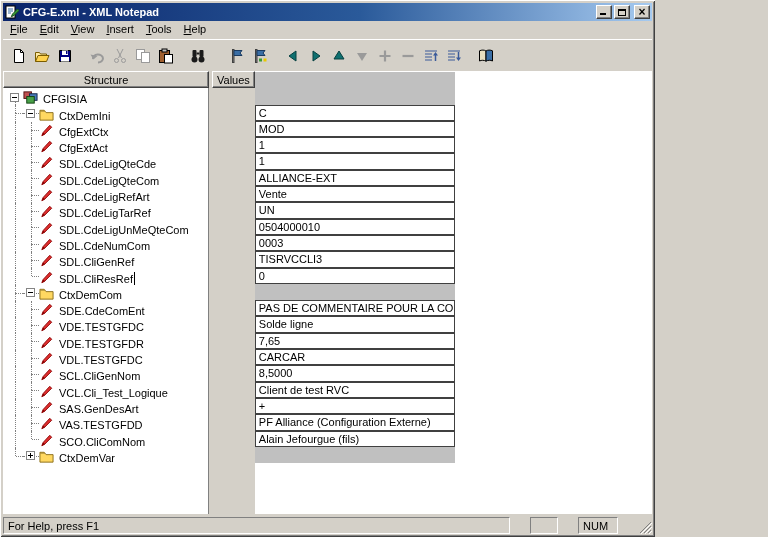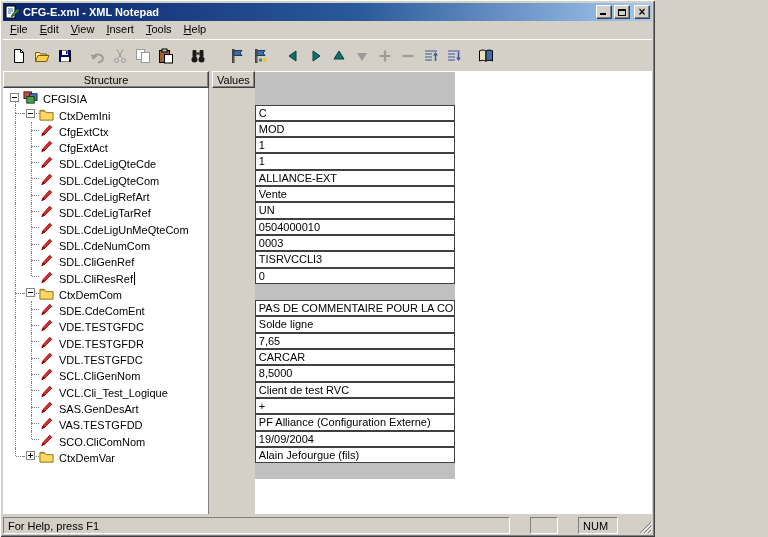--- a/index.html
+++ b/index.html
@@ -680,21 +680,20 @@
           <div class="val-row val-cell">0</div>
           <div class="val-row val-gray"></div>
           <div class="val-row val-cell">PAS DE COMMENTAIRE POUR LA CO...</div>
           <div class="val-row val-cell">Solde ligne</div>
           <div class="val-row val-cell">7,65</div>
           <div class="val-row val-cell">CARCAR</div>
           <div class="val-row val-cell">8,5000</div>
           <div class="val-row val-cell">Client de test RVC</div>
           <div class="val-row val-cell">+</div>
           <div class="val-row val-cell">PF Alliance (Configuration Externe)</div>
-          <div class="val-row val-cell">19/09/2004</div>
           <div class="val-row val-cell">Alain Jefourgue (fils)</div>
           <div class="val-row val-gray"></div>
         </div>
     </div>
   </div>
 
   <div class="statusbar">
     <div class="sb-panel sb-msg">For Help, press F1</div>
     <div class="sb-panel sb-blank"></div>
     <div class="sb-panel sb-num">NUM</div>

